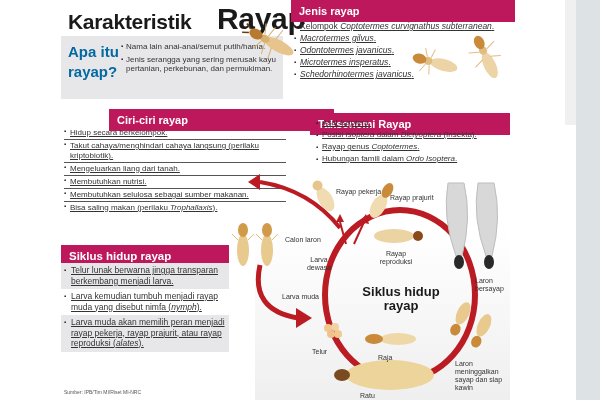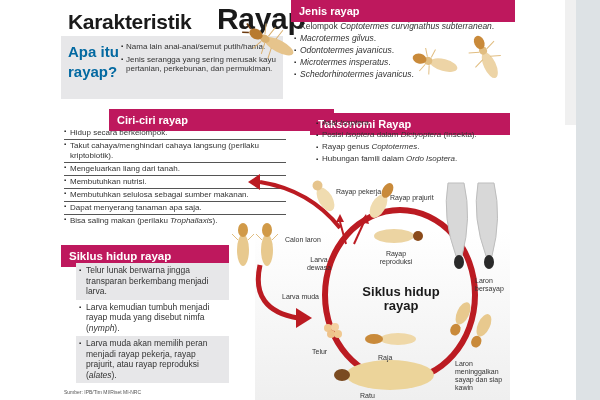--- a/index.html
+++ b/index.html
@@ -15,28 +15,28 @@
 
     .whatis { position: absolute; left: 61px; top: 36px; width: 222px; height: 63px; background: #e7e7e9; }
     .whatis-q { position: absolute; left: 7px; top: 6px; font-weight: bold; font-size: 15px; line-height: 20px; color: #0369a1; width: 55px; }
     .whatis-list { position: absolute; left: 60px; top: 6px; width: 160px; font-size: 8px; line-height: 9.5px; color: #333; list-style: none; }
     .whatis-list li { position: relative; padding-left: 5px; margin-bottom: 3px; }
     .whatis-list li::before { content: "\25AA"; position: absolute; left: 0; top: 0; font-size: 6px; color: #222; }
 
     .hdr { position: absolute; background: #be185d; color: #fff; font-weight: bold; font-size: 11px; line-height: 14px; padding: 4px 8px; }
 
     .list { position: absolute; list-style: none; font-size: 8px; line-height: 9.5px; color: #333; }
-    .list li { position: relative; padding-left: 6px; }
+    .list li { position: relative; padding-left: 6px; text-decoration: underline; }
     .list li::before { content: "\25AA"; position: absolute; left: 0; top: 0; font-size: 6px; color: #222; }
     .list i { font-style: italic; }
 
     .ciri li { border-bottom: 1px solid #555; padding-top: 1px; padding-bottom: 1.5px; }
 
     .siklus { width: 168px; }
-    .siklus li { padding: 2px 4px 3px 10px; font-size: 8.5px; line-height: 10.5px; margin-left: 15px; }
+    .siklus li { padding: 2px 4px 3px 10px; font-size: 8.5px; line-height: 10.5px; }
     .siklus li::before { left: 3px; top: 2px; }
     .siklus li.shade { background: #e7e7e9; }
 
     .source { position: absolute; left: 64px; top: 389px; font-size: 5px; color: #555; white-space: nowrap; }
 
     .diagram-bg { position: absolute; left: 255px; top: 230px; width: 255px; height: 170px; background: linear-gradient(180deg, #ffffff 0%, #efefef 100%); }
     .cycle-ring { position: absolute; left: 322px; top: 207px; width: 156px; height: 176px; border-radius: 50%; border: 6px solid #bb1b22; }
     .cycle-title { position: absolute; left: 356px; top: 285px; width: 90px; text-align: center; font-weight: bold; font-size: 13px; line-height: 14px; color: #1a1a1a; }
 
     .lbl { position: absolute; font-size: 7px; line-height: 8px; color: #333; text-align: center; white-space: nowrap; }
@@ -98,21 +98,20 @@
   </g>
 </svg>
 
 <div class="hdr" style="left:61px;top:109px;width:225px;margin-left:48px;">Ciri-ciri rayap</div>
 <ul class="list ciri" style="left:64px;top:127px;width:222px;">
   <li><span>Hidup secara berkelompok.</span></li>
   <li><span>Takut cahaya/menghindari cahaya langsung (perilaku kriptobiotik).</span></li>
   <li><span>Mengeluarkan liang dari tanah.</span></li>
   <li><span>Membutuhkan nutrisi.</span></li>
   <li><span>Membutuhkan selulosa sebagai sumber makanan.</span></li>
-  <li><span>Dapat menyerang tanaman apa saja.</span></li>
   <li style="border-bottom:none;"><span>Bisa saling makan (perilaku </span><i>Trophallaxis</i><span>).</span></li>
 </ul>
 
 <div class="hdr" style="left:310px;top:113px;width:200px;">Taksonomi Rayap</div>
 <ul class="list" style="left:316px;top:117px;width:200px;font-size:8px;line-height:12px;">
   <li><span>Asal </span><i>Isoptera</i><span>.</span></li>
   <li><span>Posisi </span><i>Isoptera</i><span> dalam </span><i>Dictyoptera</i><span> (Insekta).</span></li>
   <li><span>Rayap genus </span><i>Coptotermes</i><span>.</span></li>
   <li><span>Hubungan famili dalam </span><i>Ordo Isoptera</i><span>.</span></li>
 </ul>

